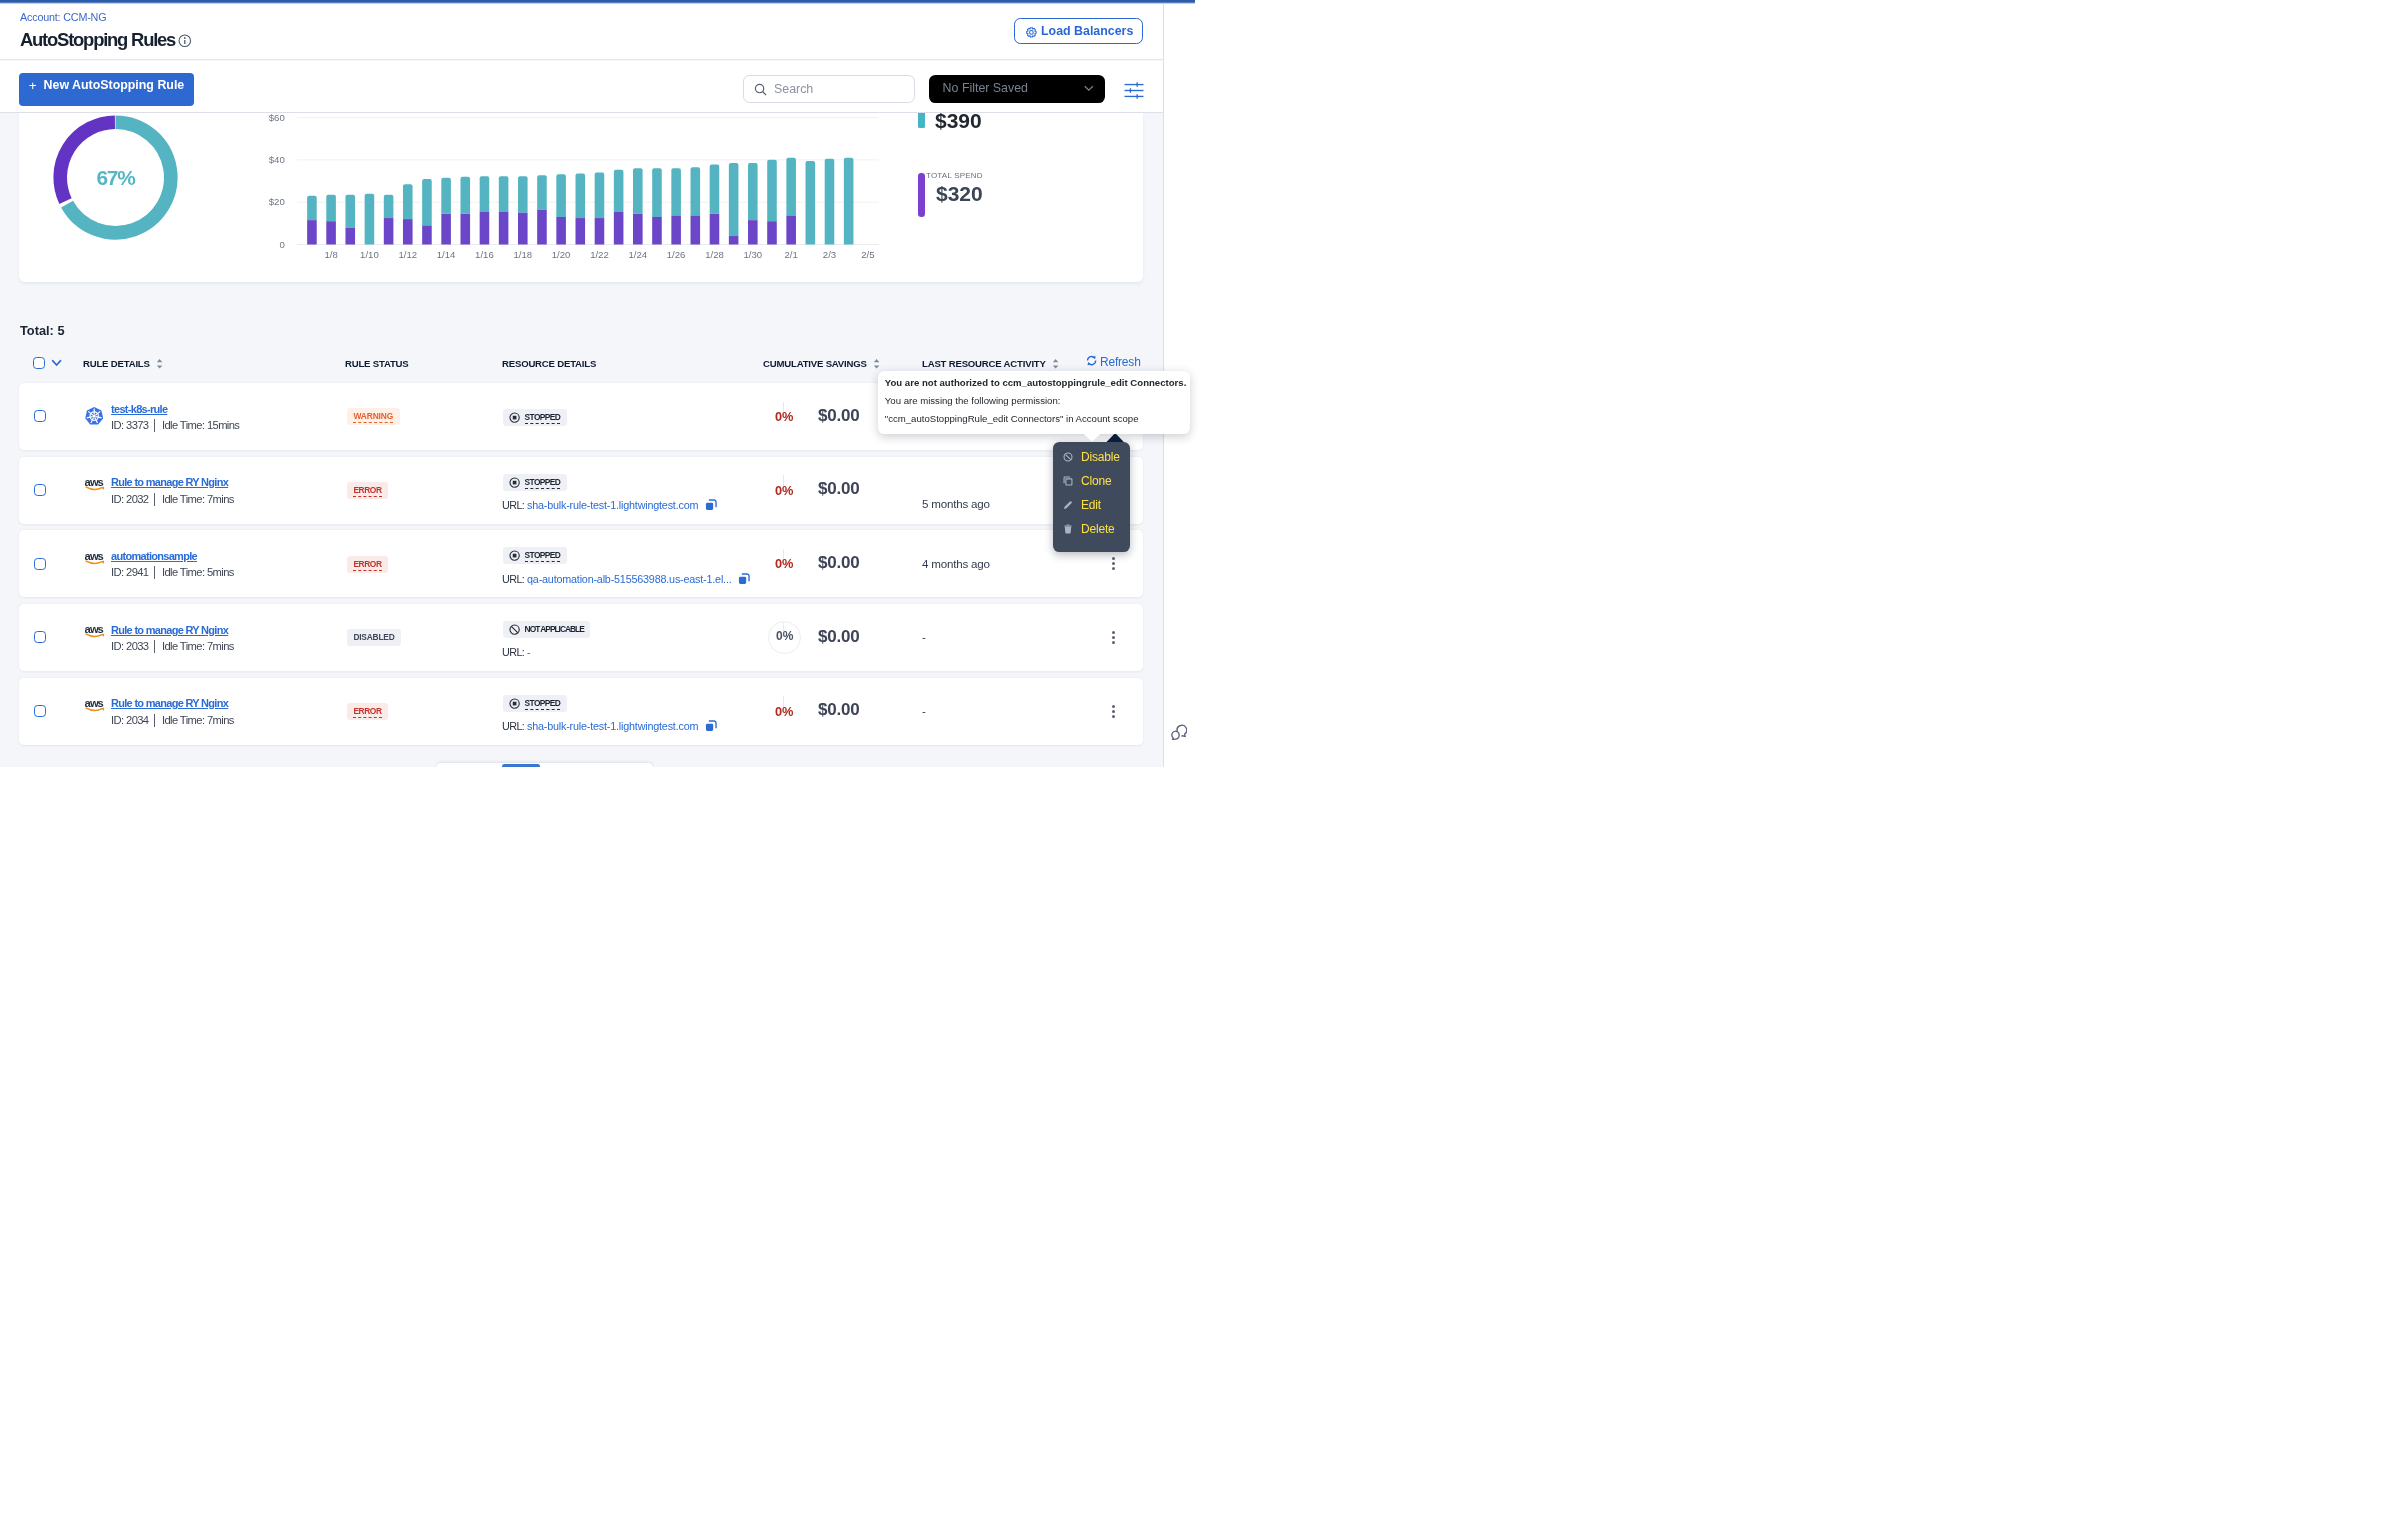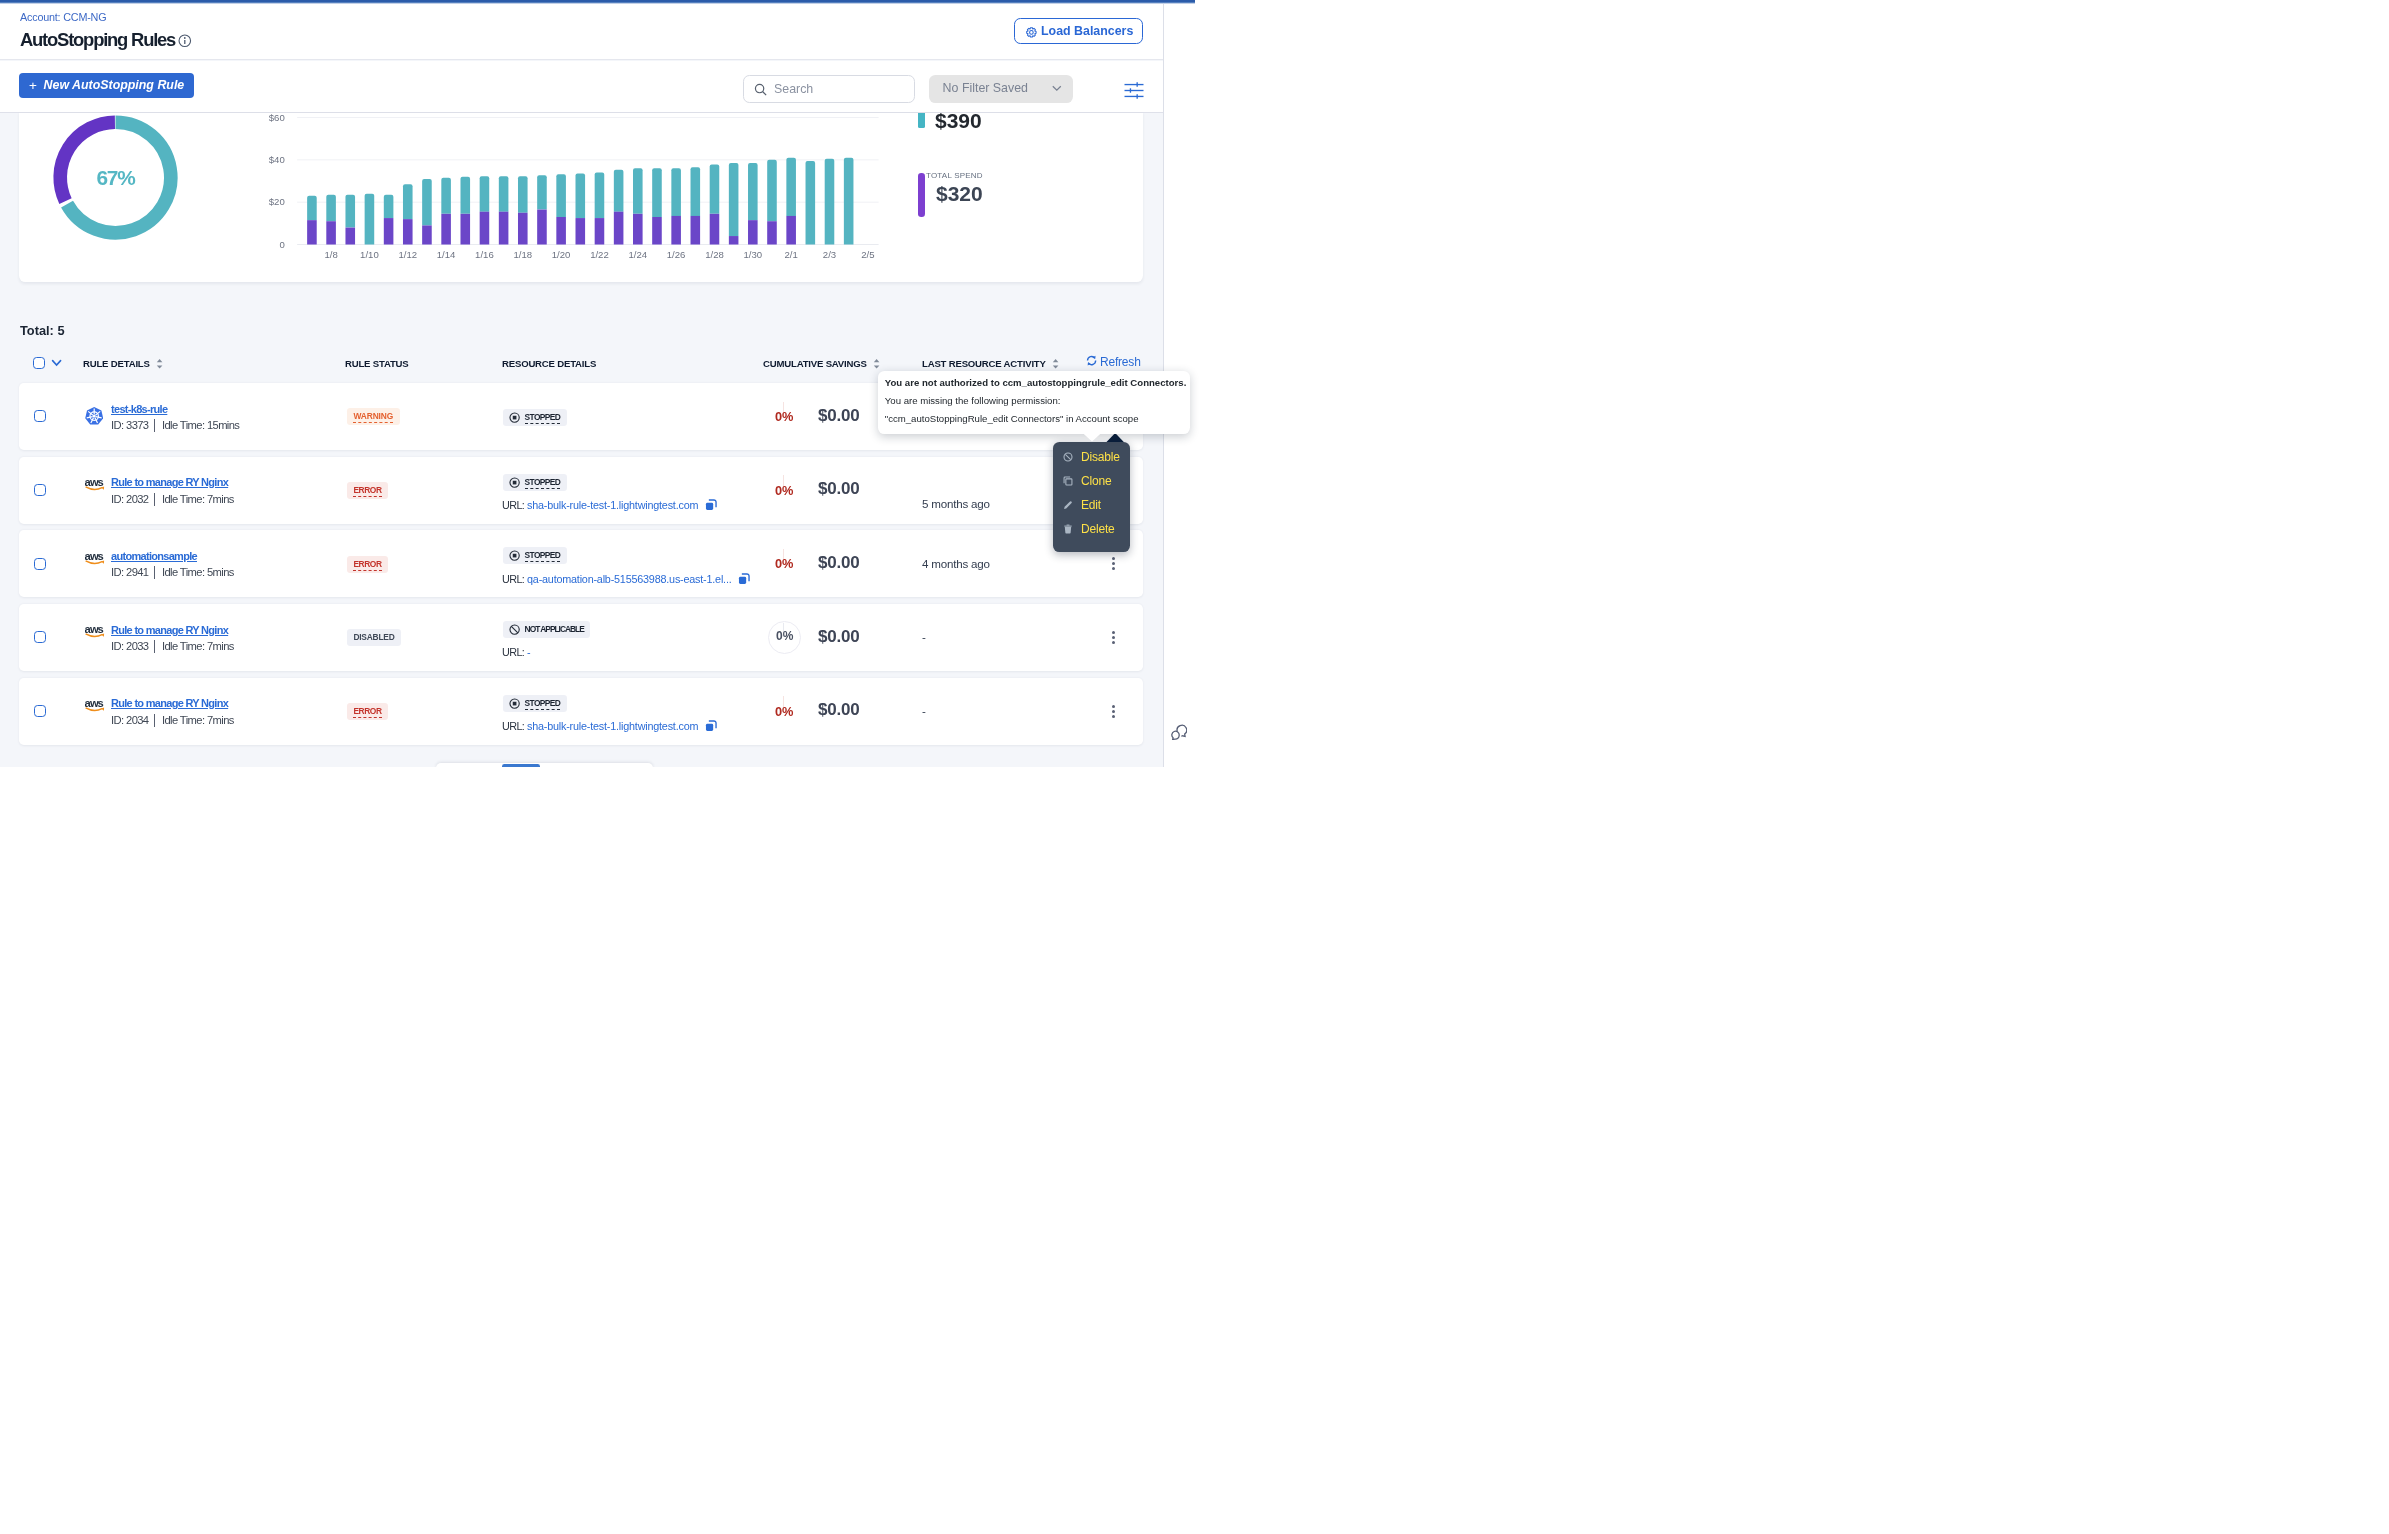--- a/index.html
+++ b/index.html
@@ -6,25 +6,25 @@
 .abs { position:absolute; }
 #topbar { left:0; top:0; width:1195px; height:3.6px;
   background:linear-gradient(to bottom,#2b5ba9 0 56%,#5580bf 56% 78%,#c3d0e6 78% 90%,#fff 90%); z-index:20; }
 #pane { left:0; top:0; width:1164px; height:767px; border-right:0.8px solid #dcdfe8; background:#f4f6fa; overflow:hidden; }
 #hdr { left:0; top:0; width:1163px; height:60px; background:#fff; border-bottom:0.8px solid #e5e7ee; }
 #acct { left:20px; top:11.2px; font-size:10.8px; letter-spacing:-0.2px; color:#3d69c6; }
 #title { left:20px; top:29px; font-size:18.4px; font-weight:bold; color:#16202e; letter-spacing:-1.2px; }
 #lbbtn { left:1014px; top:18.4px; width:129px; height:26px; border:1.2px solid #2a67d5; border-radius:6.4px;
   background:#fff; color:#2a67d5; font-size:12.4px; font-weight:bold; line-height:24px; }
 #toolbar { left:0; top:61px; width:1163px; height:52px; background:#fff; border-bottom:0.8px solid #dfe1ea; }
-#newbtn { left:19px; top:73px; width:175px; height:25px; background:#2e68d1; border-radius:4px;
-  color:#fff; font-size:12.4px; font-weight:bold; line-height:25px; text-align:center;font-style:italic; }
+#newbtn { left:19px; top:73px; width:175px; height:33px; background:#2e68d1; border-radius:4px;
+  color:#fff; font-size:12.4px; font-weight:bold; line-height:25px; text-align:center; }
 #search { left:743px; top:75px; width:172px; height:28px; border:0.8px solid #d8dbe3; border-radius:6.4px; background:#fff; }
 #search span { position:absolute; left:30px; top:6.4px; font-size:12.4px; color:#8b92a1; }
-#nofilter { left:929px; top:75px; width:144px; height:28px; border-radius:6.4px; background:#e5e5e5; }
+#nofilter { left:929px; top:75px; width:176px; height:28px; border-radius:6.4px; background:#000000; }
 #nofilter span { position:absolute; left:13.6px; top:6.4px; font-size:12.4px; color:#7a8292; }
 #chartcard { left:19px; top:113px; width:1124px; height:169px; background:#fff; border-radius:0 0 6.4px 6.4px;
   box-shadow:0 1.6px 3.2px rgba(35,45,65,.07); }
 .card { left:19px; width:1124px; height:67px; background:#fff; border-radius:4.8px; box-shadow:0 0.8px 2.4px rgba(35,45,65,.07); }
 .cb { width:12.4px; height:12.4px; border:1.2px solid #2a6ad4; border-radius:3.6px; background:#fff; }
 .hcol { top:358px; font-size:9.6px; font-weight:bold; color:#0f1b30; letter-spacing:-0.2px; }
 .rname { font-size:11px; font-weight:bold; color:#2a6bd6; letter-spacing:-0.7px;text-decoration:underline; }
 .rid { font-size:11.2px; color:#3f4754; letter-spacing:-0.6px; }
 .chip { height:17px; border-radius:3.2px; font-size:8.4px; font-weight:bold; letter-spacing:-0.2px; line-height:17px; padding:0 6.4px;text-align:right; }
 .zero { font-size:12.8px; font-weight:bold; color:#b02a20; }

